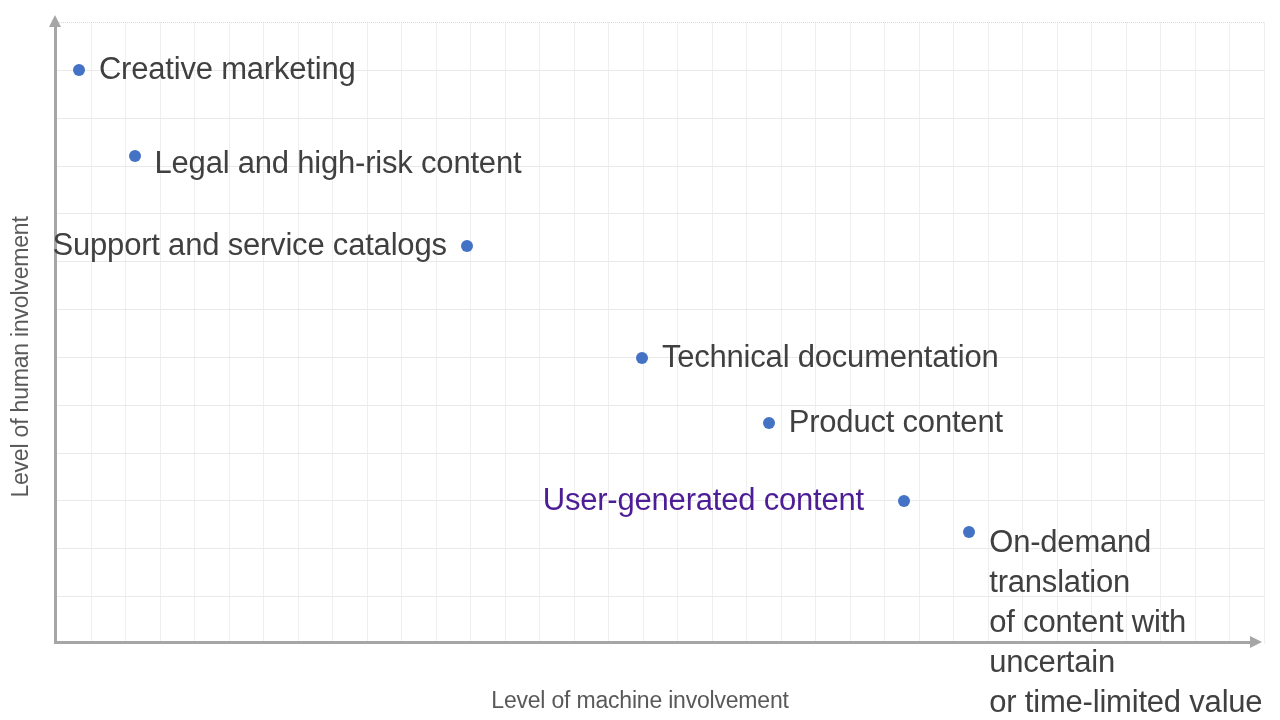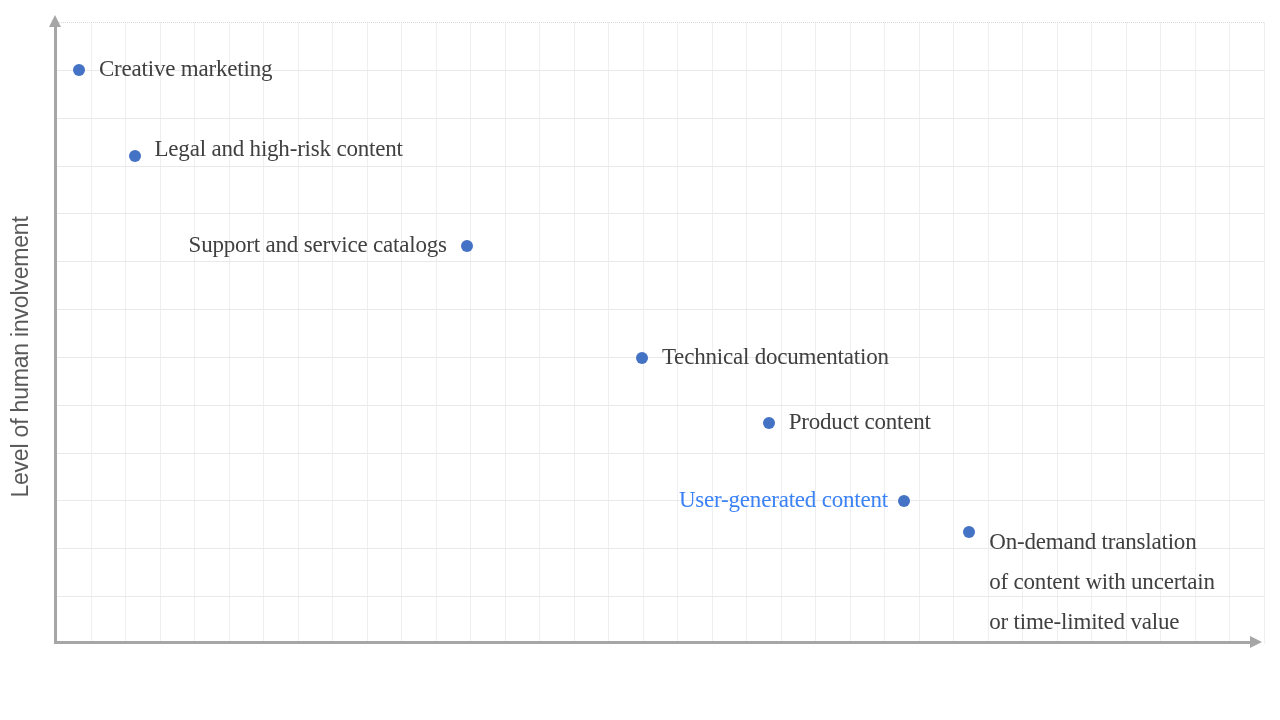--- a/index.html
+++ b/index.html
@@ -62,26 +62,25 @@
   }
   .dot {
     position: absolute;
     width: 12px;
     height: 12px;
     border-radius: 50%;
     z-index: 3;
   }
   .pt-label {
     position: absolute;
-    font-size: 23px;
+    font-size: 31px;
     line-height: 30px;
     white-space: nowrap;
     z-index: 2;
     letter-spacing: -0.2px;
-    font-family: Liberation Serif, serif;
   }
   .pt-label.multi {
     white-space: pre-line;
     text-align: left;
     line-height: 40px;
   }
   .axis-title {
     position: absolute;
     font-size: 23px;
     color: var(--axis-title, #595959);
@@ -153,34 +152,35 @@
       <div class="gridline-h" style="left: 56px; top: 356.923px; width: 1208px;"></div>
       <div class="gridline-h" style="left: 56px; top: 404.769px; width: 1208px;"></div>
       <div class="gridline-h" style="left: 56px; top: 452.615px; width: 1208px;"></div>
       <div class="gridline-h" style="left: 56px; top: 500.462px; width: 1208px;"></div>
       <div class="gridline-h" style="left: 56px; top: 548.308px; width: 1208px;"></div>
       <div class="gridline-h" style="left: 56px; top: 596.154px; width: 1208px;"></div>
       <div class="plot-top-border" style="left: 56px; top: 22px; width: 1208px;"></div>
       <div class="dot" style="left: 72.952px; top: 63.894px; background: rgb(68, 114, 196);"></div>
       <div class="pt-label" style="color: rgb(64, 64, 64); top: 53.894px; left: 98.952px;">Creative marketing</div>
       <div class="dot" style="left: 128.52px; top: 149.73px; background: rgb(68, 114, 196);"></div>
-      <div class="pt-label" style="color: rgb(64, 64, 64); top: 134px; left: 154.52px;">Legal and high-risk content</div>
+      <div class="pt-label" style="color: rgb(64, 64, 64); top: 148px; left: 154.52px;">Legal and high-risk content</div>
       <div class="dot" style="left: 460.72px; top: 239.92px; background: rgb(68, 114, 196);"></div>
       <div class="pt-label" style="color: rgb(64, 64, 64); top: 229.92px; right: 833.28px;">Support and service catalogs</div>
       <div class="dot" style="left: 635.88px; top: 351.88px; background: rgb(68, 114, 196);"></div>
       <div class="pt-label" style="color: rgb(64, 64, 64); top: 341.88px; left: 661.88px;">Technical documentation</div>
       <div class="dot" style="left: 762.72px; top: 417.19px; background: rgb(68, 114, 196);"></div>
       <div class="pt-label" style="color: rgb(64, 64, 64); top: 407.19px; left: 788.72px;">Product content</div>
       <div class="dot" style="left: 898.016px; top: 494.94px; background: rgb(68, 114, 196);"></div>
-      <div class="pt-label" style="color: #3b82f6; top: 484.94px; right: 392px;">User-generated content</div>
+      <div class="pt-label" style="color: #4c1d95; top: 484.94px; right: 416px;">User-generated content</div>
       <div class="dot" style="left: 963.248px; top: 526.04px; background: rgb(68, 114, 196);"></div>
       <div class="pt-label multi" style="color: rgb(64, 64, 64); top: 522.04px; left: 989.248px;">On-demand translation
 of content with uncertain
 or time-limited value</div>
     </div>
 
   <div class="axis-line-y"></div>
   <div class="axis-arrow-up"></div>
   <div class="axis-line-x"></div>
   <div class="axis-arrow-right"></div>
 
   <div class="axis-title y">Level of human involvement</div>
+  <div class="axis-title x">Level of machine involvement</div>
 </div>
 
 </body></html>

